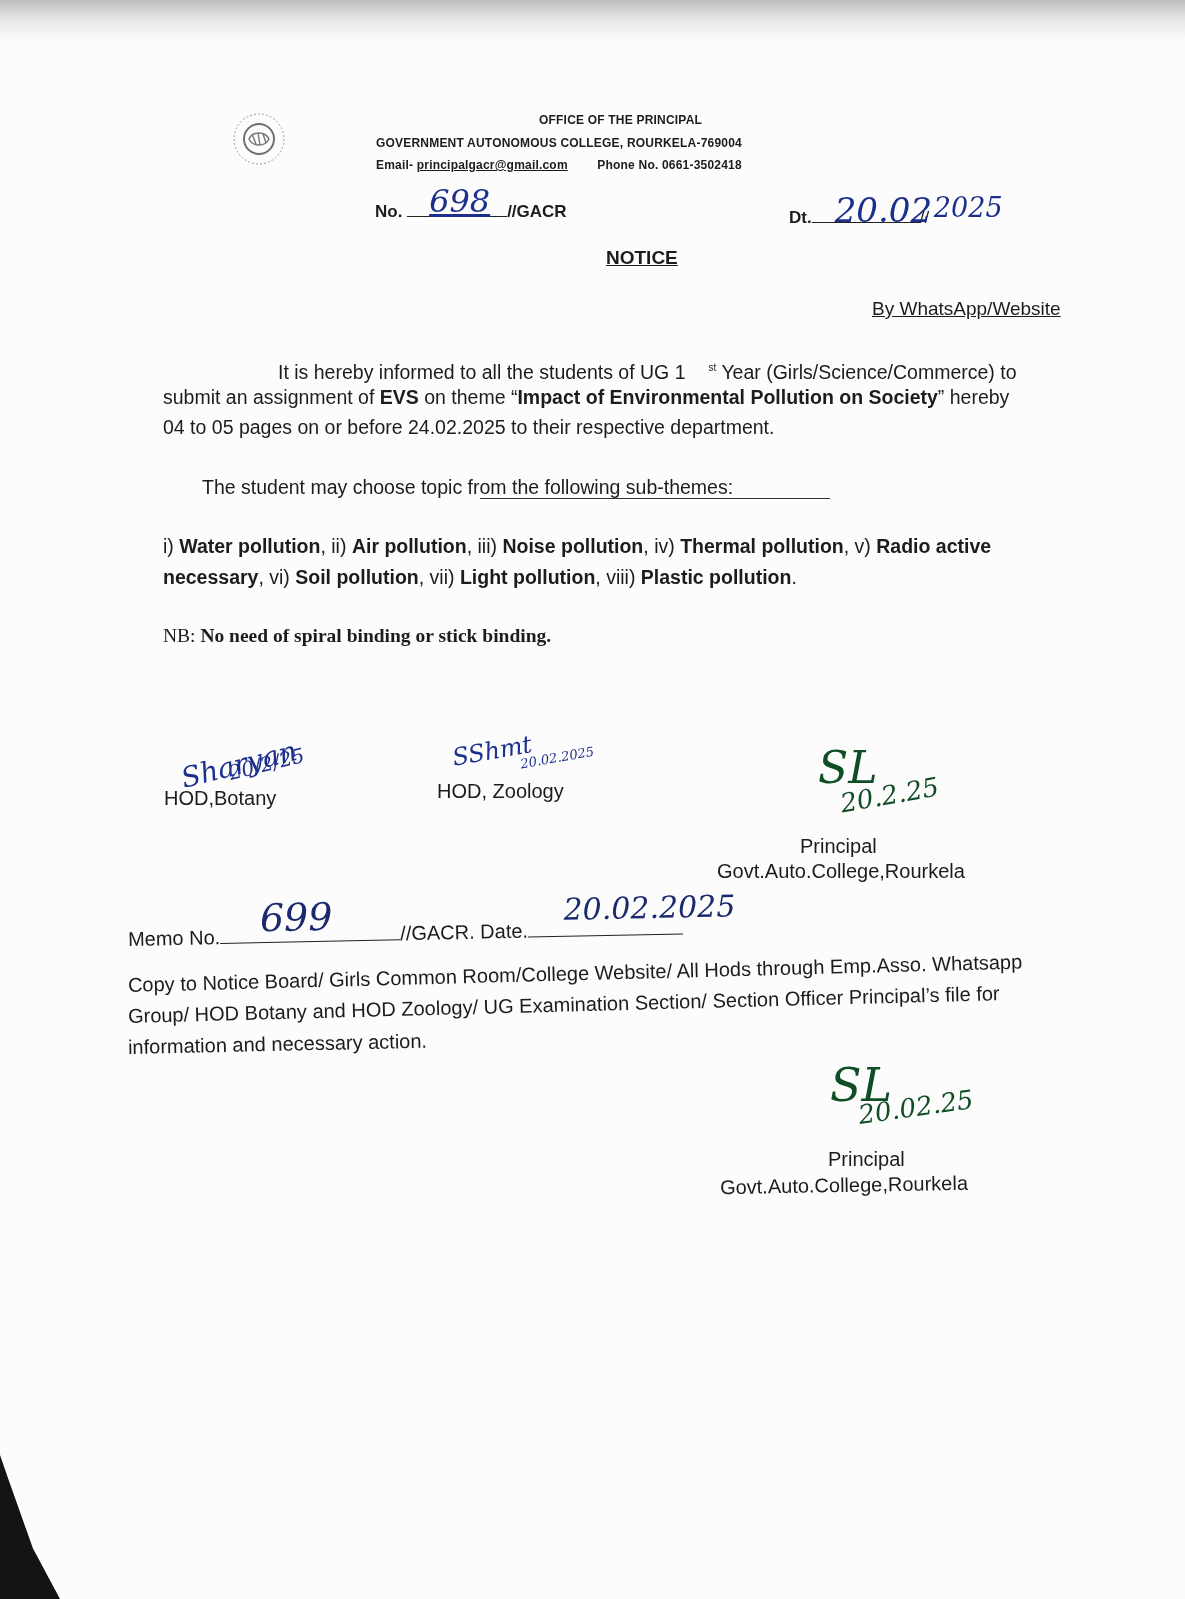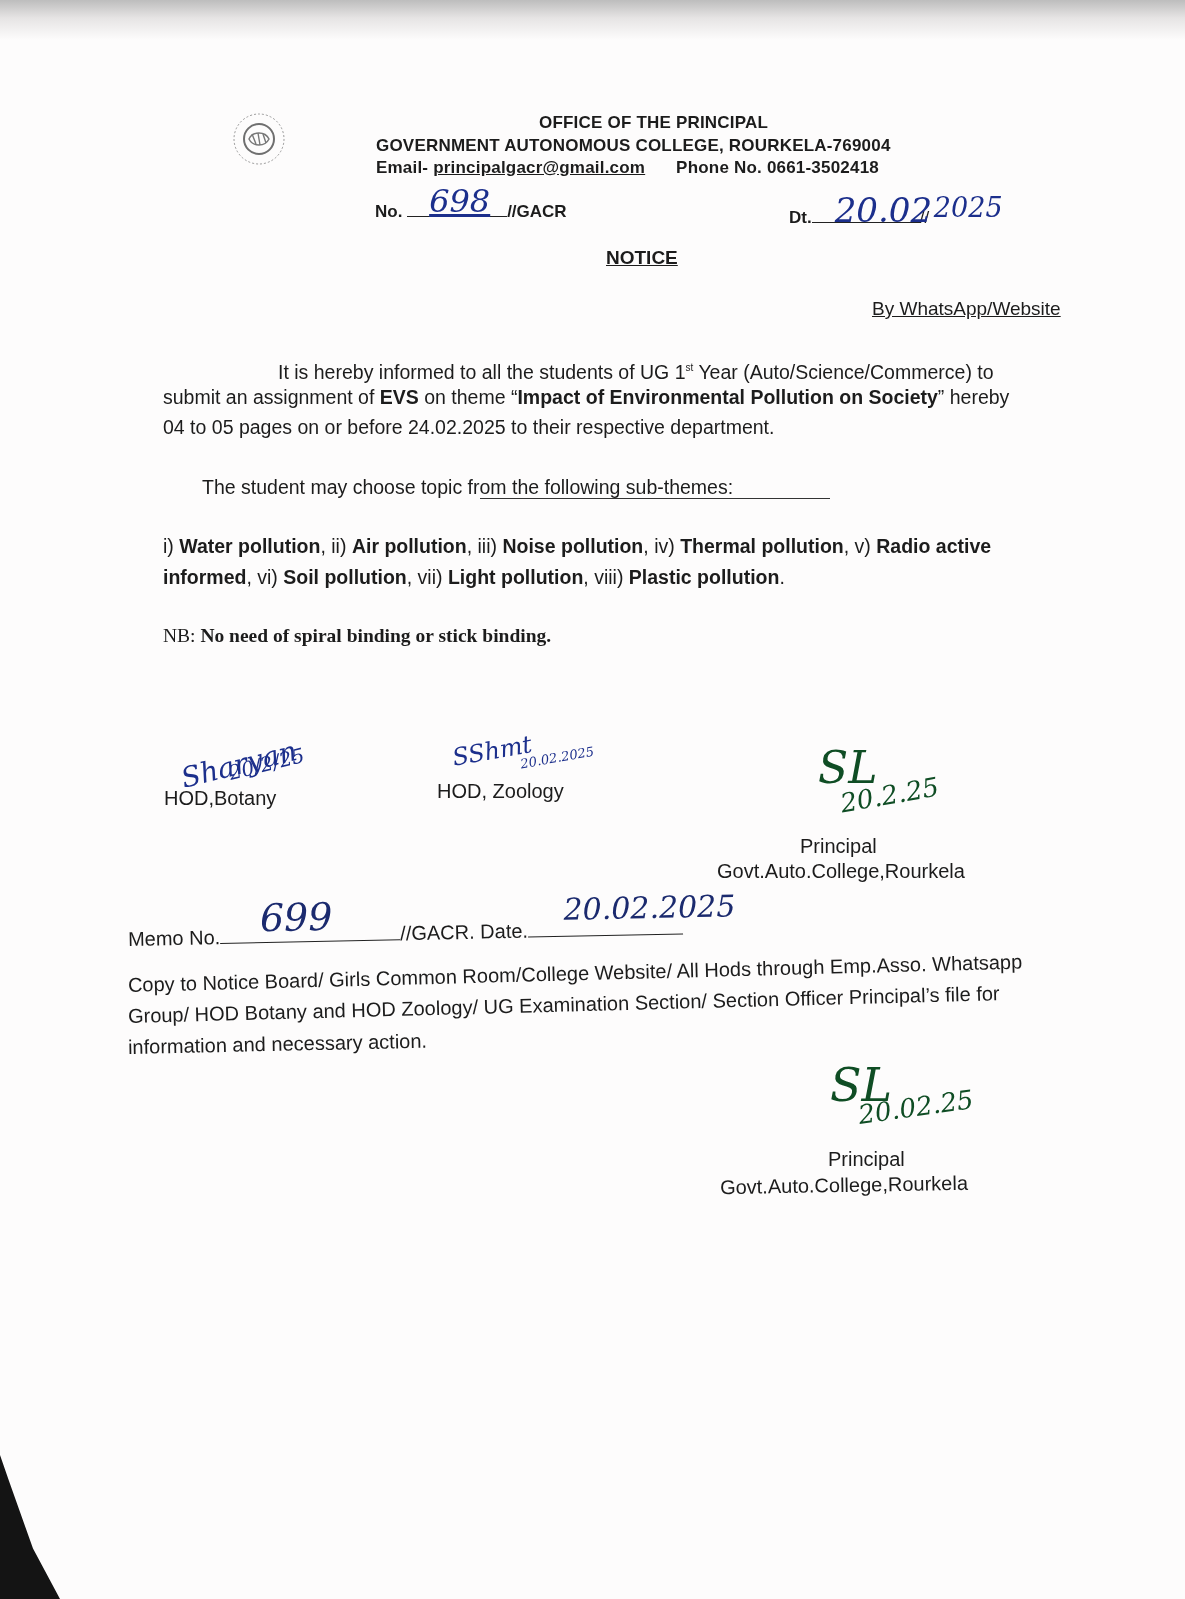--- a/index.html
+++ b/index.html
@@ -16,21 +16,21 @@
   .corner-dark {
     position: absolute; left: 0; top: 1455px; width: 60px; height: 144px;
     background: #141414;
     clip-path: polygon(0 0, 15% 18%, 55% 65%, 100% 100%, 0 100%);
   }
   .abs { position: absolute; white-space: nowrap; }
   .logo {
     position: absolute; left: 232px; top: 112px; width: 54px; height: 54px;
     border-radius: 50%;
   }
-  .hdr { font-weight: bold; font-size: 17px; letter-spacing: 0.2px; }
+  .hdr { font-weight: bold; font-size: 12px; letter-spacing: 0.2px; }
   .u { text-decoration: underline; text-align: center; }
   .hand-blue { font-family: "DejaVu Serif", serif; font-style: italic; color: #1c2f8c; }
   .hand-green { font-family: "DejaVu Serif", serif; font-style: italic; color: #0f4d24; }
   .line { display: inline-block; border-bottom: 1.5px solid #222; }
   .body-text { font-size: 19.5px; line-height: 31px; }
   .sig-label { font-size: 20px; }
   b { font-weight: bold; }
 </style>
 </head>
 <body>
@@ -65,39 +65,39 @@
   <span>Dt.</span><span class="line" style="width:108px; position:relative; height:18px;">
     <span class="hand-blue" style="position:absolute; left:23px; top:-14px; font-size:34px; font-weight:normal;">20.02</span>
   </span><span style="font-weight:normal;">//</span>
   <span class="hand-blue" style="font-size:27px; font-weight:normal; position:relative; top:-6px;">2025</span>
 </div>
 
 <div class="abs u" style="left:606px; top:247px; font-size:19px; font-weight:bold;">NOTICE</div>
 <div class="abs u" style="left:872px; top:298px; font-size:19px;">By WhatsApp/Website</div>
 
 <div class="abs body-text" style="left:278px; top:352px;">
-  <span>It is hereby informed to all the students of UG 1</span><sup style="font-size:10px;">st</sup><span> Year (Auto/Science/Commerce) to</span>
+  <span>It is hereby informed to all the students of UG 1</span><sup style="font-size:10px;margin-left:23px;">st</sup><span> Year (Girls/Science/Commerce) to</span>
 </div>
 <div class="abs body-text" style="left:163px; top:382px;">
   <span>submit an assignment of </span><b>EVS</b><span> on theme “</span><b>Impact of Environmental Pollution on Society</b><span>” hereby</span>
 </div>
 <div class="abs body-text" style="left:163px; top:412px;">04 to 05 pages on or before 24.02.2025 to their respective department.</div>
 
 <div class="abs body-text" style="left:202px; top:472px;">The student may choose topic from the following sub-themes:</div>
 <div class="abs" style="left:480px; top:498px; width:350px; border-bottom:1.5px solid #333;"></div>
 
 <div class="abs body-text" style="left:163px; top:531px;">
   <span>i)</span> <b>Water pollution</b>,
   <span>ii)</span> <b>Air pollution</b>,
   <span>iii)</span> <b>Noise pollution</b>,
   <span>iv)</span> <b>Thermal pollution</b>,
   <span>v)</span> <b>Radio active</b>
 </div>
 <div class="abs body-text" style="left:163px; top:562px;">
-  <b>informed</b>,
+  <b>necessary</b>,
   <span>vi)</span> <b>Soil pollution</b>,
   <span>vii)</span> <b>Light pollution</b>,
   <span>viii)</span> <b>Plastic pollution</b>.
 </div>
 
 <div class="abs body-text" style="left:163px; top:620px;font-family:Liberation Serif, serif;">
   <span>NB:</span> <b>No need of spiral binding or stick binding.</b>
 </div>
 
 <div class="abs hand-blue" style="left:180px; top:748px; font-size:28px; transform:rotate(-14deg);">Sharyan</div>

